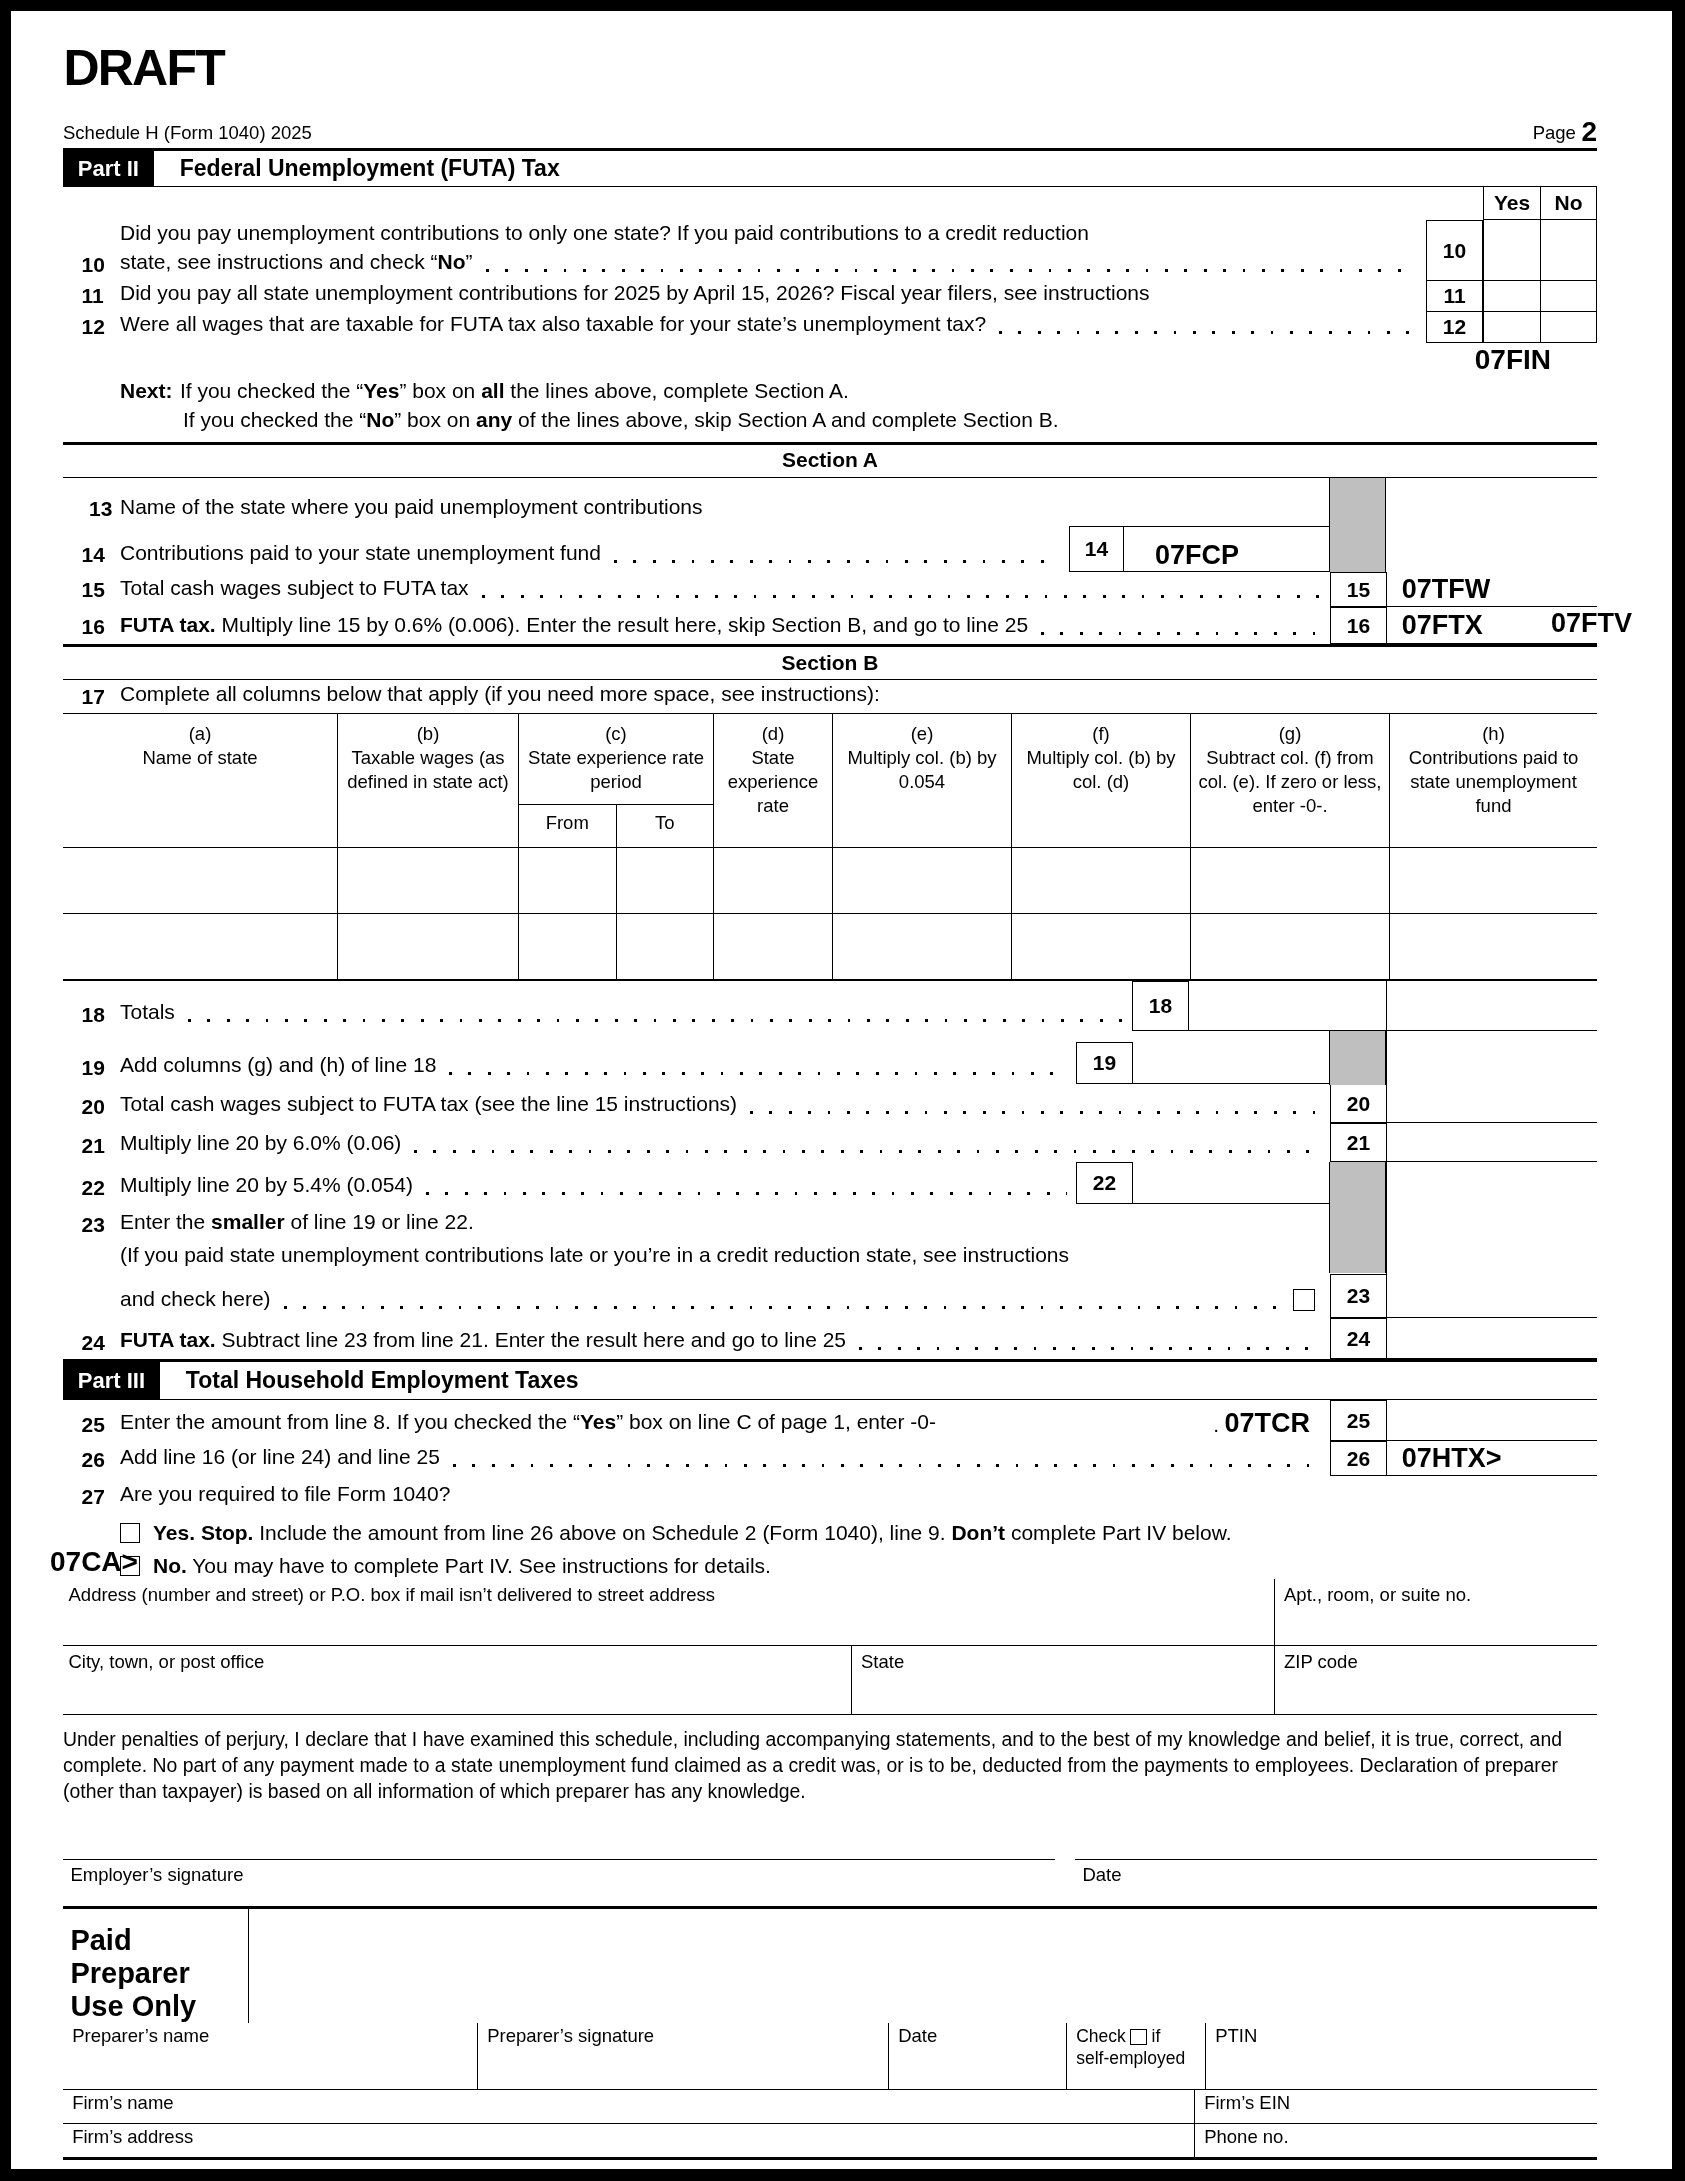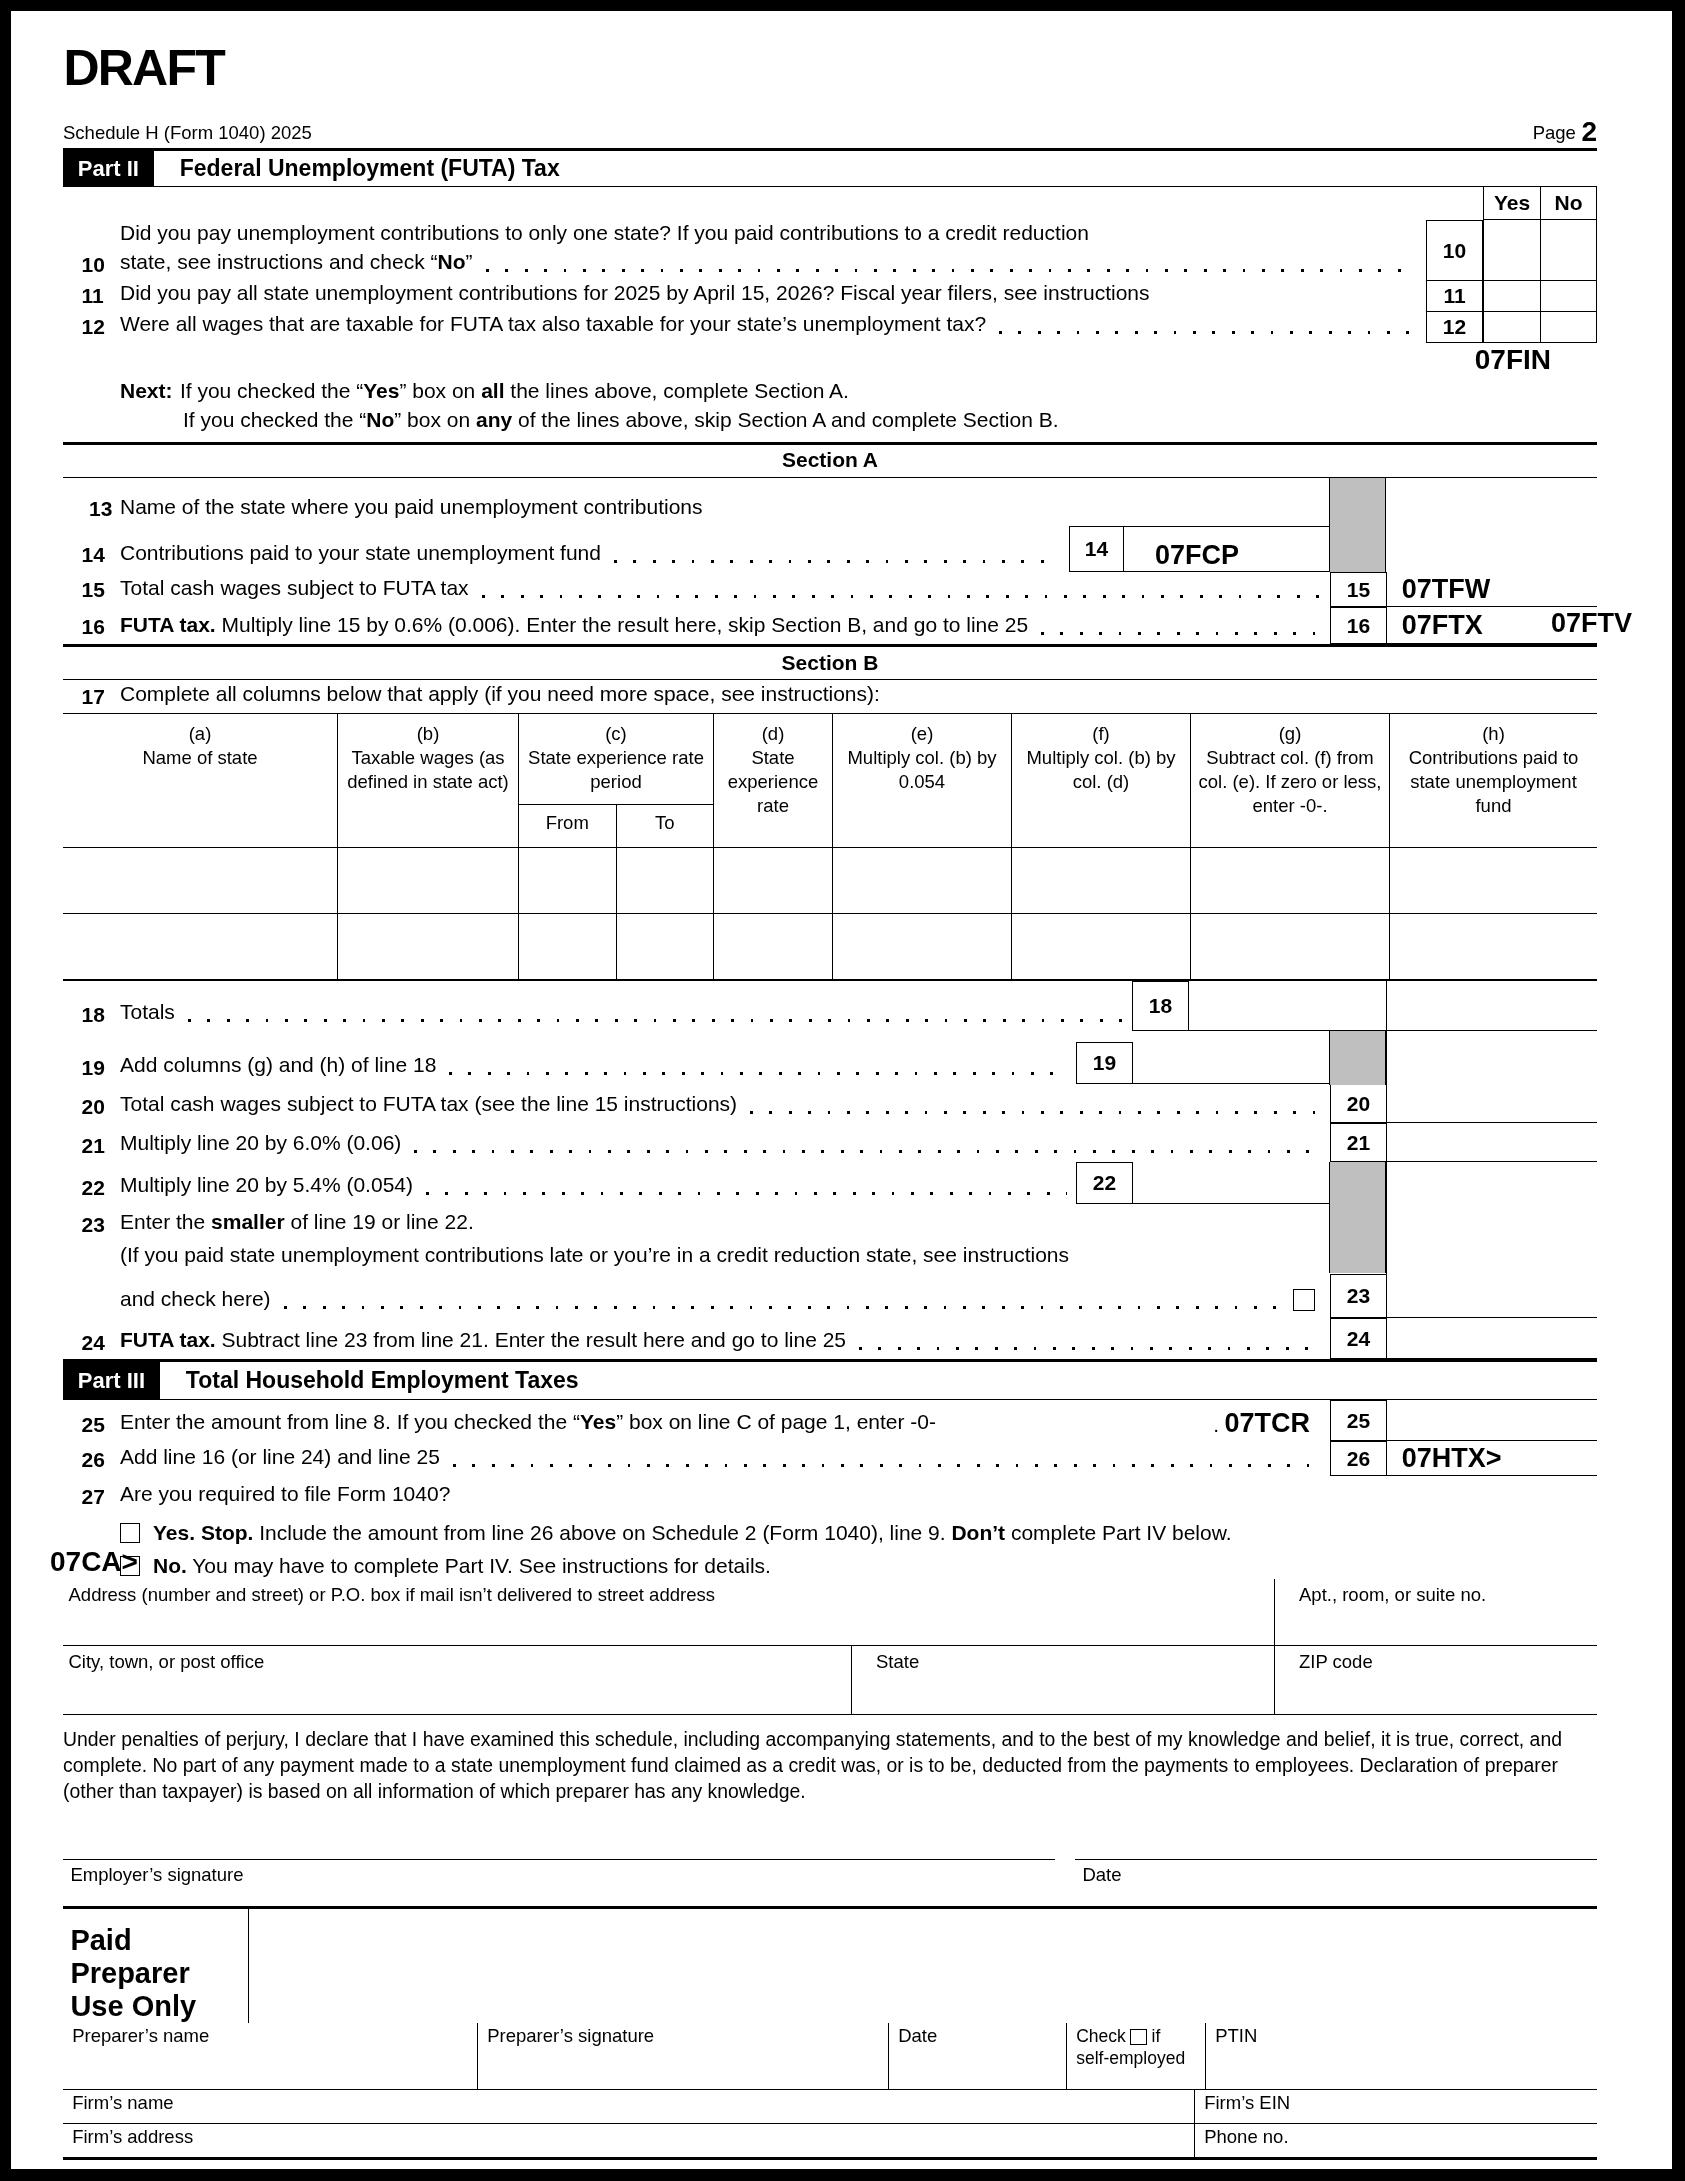--- a/index.html
+++ b/index.html
@@ -100,21 +100,21 @@
   .dot{align-self:flex-end;padding-bottom:4.6px;font-size:21px;margin:0 5.5px 0 13px;}
   .optrow{display:flex;align-items:flex-end;height:33px;font-size:21px;position:relative;white-space:nowrap;}
   .optrow .cb{width:20px;height:20px;border:1.8px solid #000;flex:0 0 auto;margin:0 13px 3.7px 0;box-sizing:border-box;}
   .optrow .t{padding-bottom:1.8px;}
   .ca-code{position:absolute;left:-13px;bottom:1.8px;font-weight:bold;font-size:28px;}
   
   .addr .arow{display:flex;font-size:18.5px;}
   .addr .arow1{height:66px;}
   .addr .arow2{height:68px;border-top:1.4px solid #000;border-bottom:1.4px solid #000;}
   .acell{box-sizing:border-box;padding:4.6px 0 0 5.5px;}
-  .acell.bl{border-left:1.4px solid #000;padding-left:24px;}
+  .acell.bl{border-left:1.4px solid #000;padding-left:9px;}
   .ac-addr{flex:1;}
   .ac-apt{width:323px;}
   .ac-city{width:788px;}
   .ac-state{width:423px;}
   .ac-zip{width:323px;}
   .perj{font-size:19.4px;line-height:26px;margin-top:11px;}
   
   .sigrow{display:flex;margin-top:55px;}
   .sigl{width:992px;border-top:1.8px solid #000;font-size:18.5px;padding:3.7px 0 0 7.4px;box-sizing:border-box;height:41px;}
   .siggap{width:20px;}

